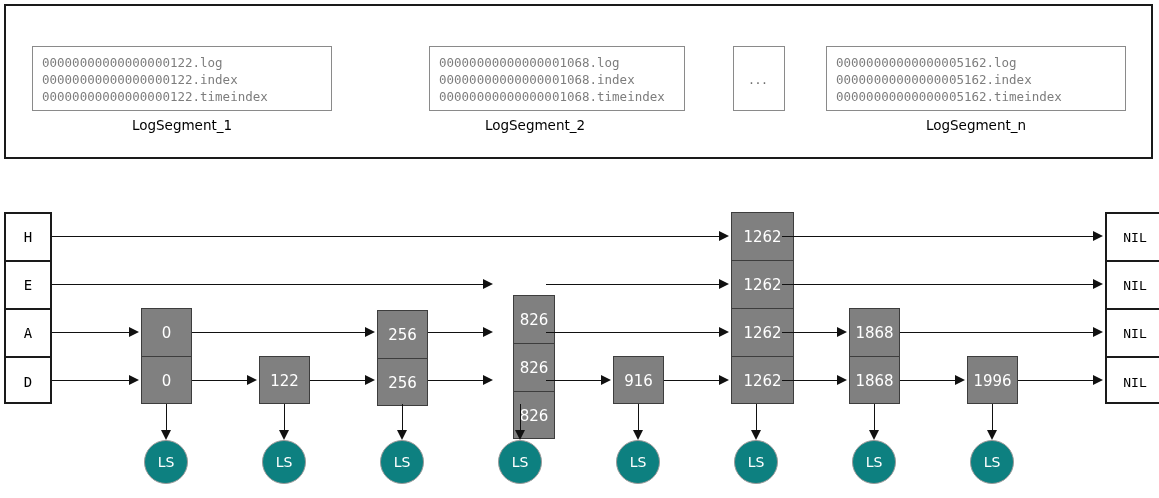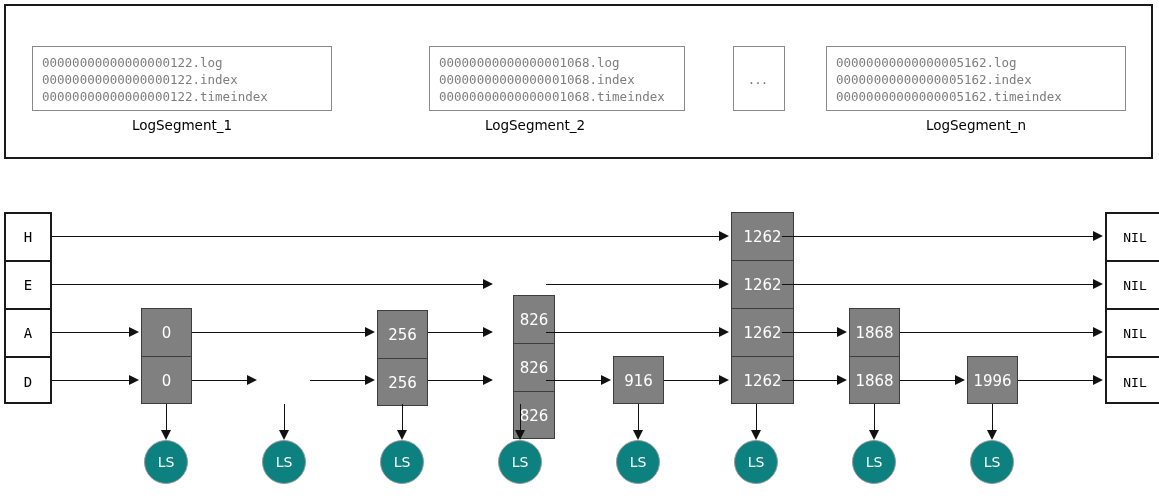--- a/index.html
+++ b/index.html
@@ -228,20 +228,23 @@
     <div class="nil-cell" style="height:48px;">NIL</div>
     <div class="nil-cell" style="height:48px;">NIL</div>
     <div class="nil-cell" style="height:48px;">NIL</div>
   </div>
 
   <div class="node-col" style="left:141px; top:108px; width:51px; height:96px;">
     <div class="node-cell" style="height:48px;">0</div>
     <div class="node-cell" style="height:48px;">0</div>
   </div>
 
+  <div class="node-col" style="left:259px; top:156px; width:51px; height:48px;">
+    <div class="node-cell" style="height:48px;">122</div>
+  </div>
 
   <div class="node-col" style="left:377px; top:110px; width:51px; height:96px;">
     <div class="node-cell" style="height:48px;">256</div>
     <div class="node-cell" style="height:48px;">256</div>
   </div>
 
   <div class="node-col" style="left:513px; top:60px; width:42px; height:144px;margin-top:35px;">
     <div class="node-cell" style="height:48px;">826</div>
     <div class="node-cell" style="height:48px;">826</div>
     <div class="node-cell" style="height:48px;">826</div>

